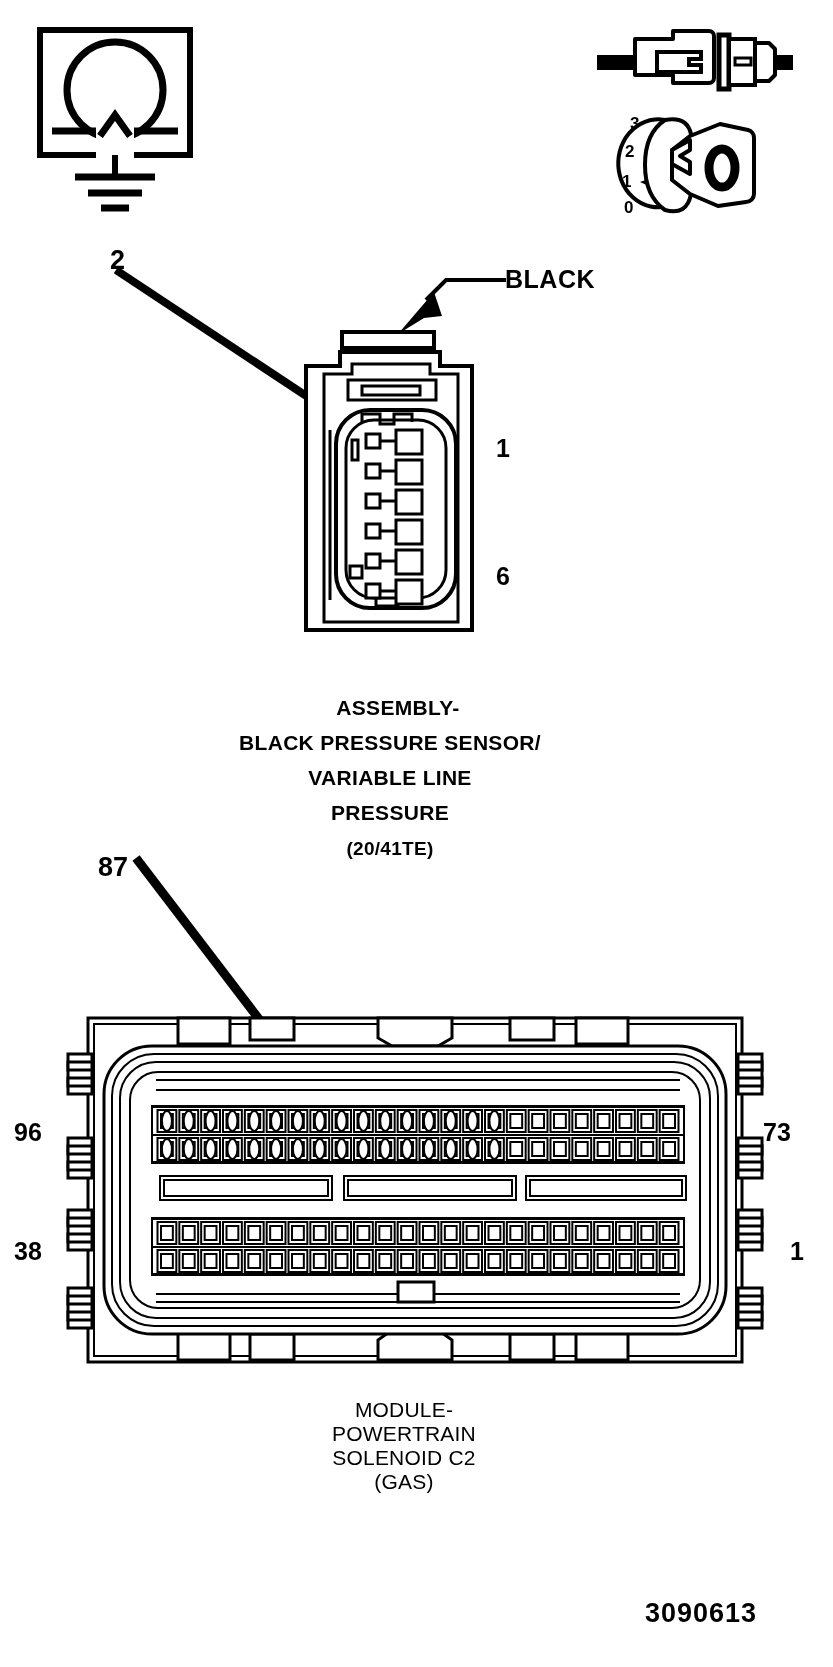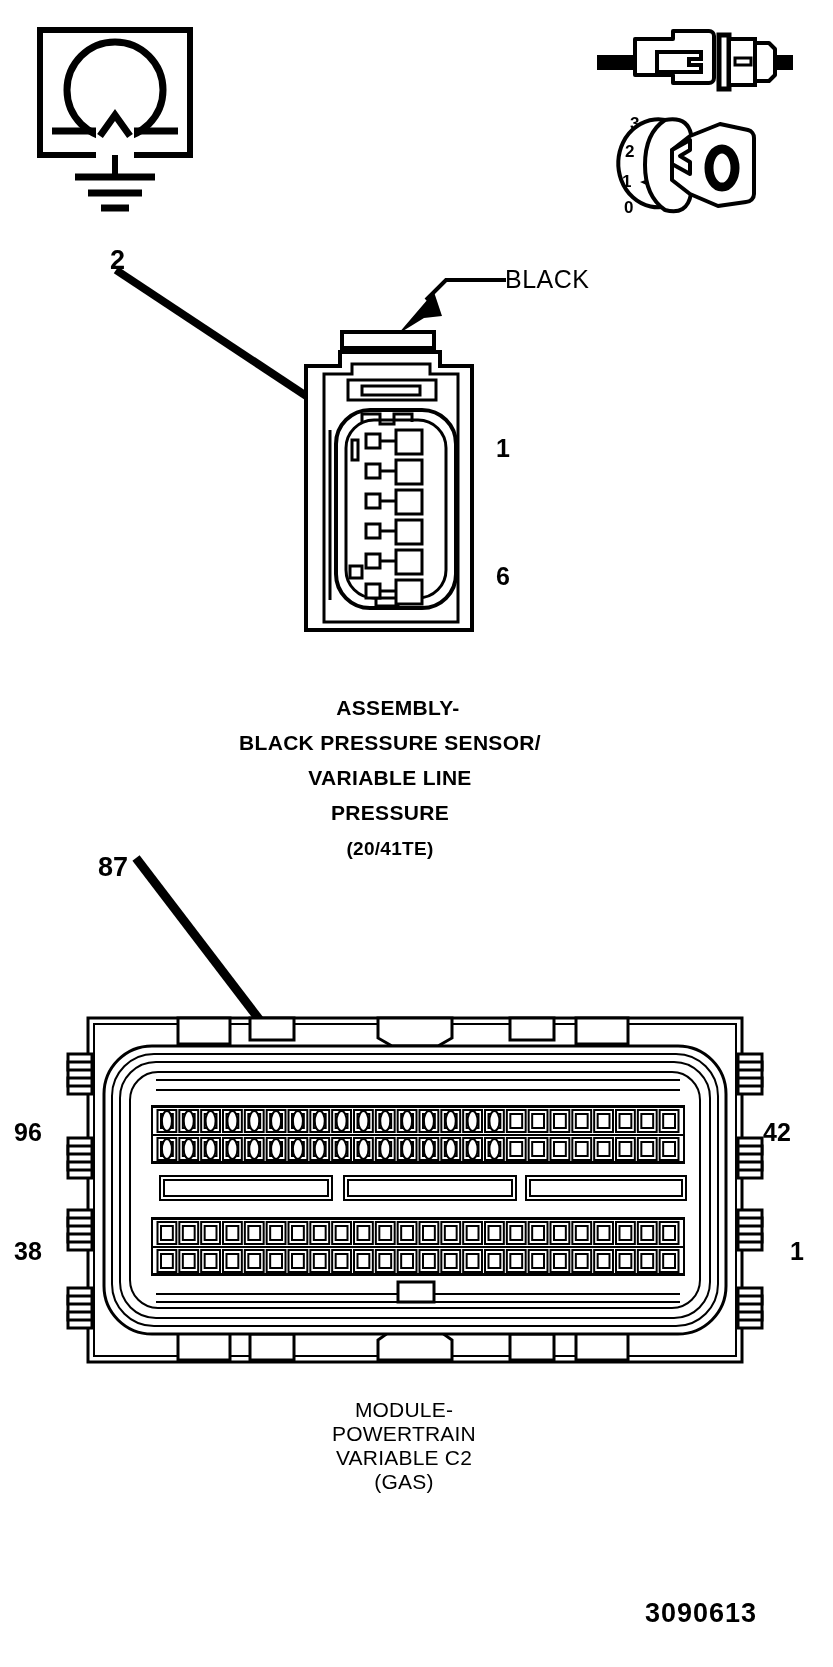--- a/index.html
+++ b/index.html
@@ -22,21 +22,21 @@
   svg { display: block; }
   .txt {
     position: absolute;
     color: #000000;
     white-space: nowrap;
     font-family: "Liberation Sans", sans-serif;
   }
   .ctr { transform: translateX(-50%); }
 
   
-  .lbl-black { font-size: 25px; font-weight: normal; letter-spacing: 0.5px; }
+  .lbl-black { font-size: 25px; font-weight: bold; letter-spacing: 0.5px; }
   .lbl-pin  { font-size: 25px; font-weight: bold; }
   .lbl-callout { font-size: 27px; font-weight: bold; }
   .caption-top { font-size: 21px; font-weight: bold; letter-spacing: 0.3px; }
   .caption-bot { font-size: 21px; font-weight: normal; letter-spacing: 0.2px; }
   .partno { font-size: 27px; font-weight: bold; letter-spacing: 1px; }
   .keynum { font-size: 17px; font-weight: bold; }
 </style>
 </head>
 <body>
 
@@ -693,24 +693,24 @@
         </g>
         <g>
           <rect x="599.6666666666666" y="240" width="18.833333333333332" height="22" fill="#fff" stroke="#000" stroke-width="2"></rect>
           <rect x="603.1666666666666" y="244" width="11.833333333333332" height="14" fill="#fff" stroke="#000" stroke-width="2"></rect>
         </g>
         <rect x="92" y="237" width="532" height="28" fill="none" stroke="#000" stroke-width="2"></rect>
       </svg>
     </div>
 
   <div class="txt lbl-pin" style="left:14px; top:1118px;">96</div>
-  <div class="txt lbl-pin" style="left:763px; top:1118px;">42</div>
+  <div class="txt lbl-pin" style="left:763px; top:1118px;">73</div>
   <div class="txt lbl-pin" style="left:14px; top:1237px;">38</div>
   <div class="txt lbl-pin" style="left:790px; top:1237px;">1</div>
 
   <div class="txt caption-bot ctr" style="left:404px; top:1398px;">MODULE-</div>
   <div class="txt caption-bot ctr" style="left:404px; top:1422px;">POWERTRAIN</div>
-  <div class="txt caption-bot ctr" style="left:404px; top:1446px;">VARIABLE C2</div>
+  <div class="txt caption-bot ctr" style="left:404px; top:1446px;">SOLENOID C2</div>
   <div class="txt caption-bot ctr" style="left:404px; top:1470px;">(GAS)</div>
 
   <div class="txt partno" style="left:645px; top:1598px;">3090613</div>
 
 </div>
 
 </body></html>

